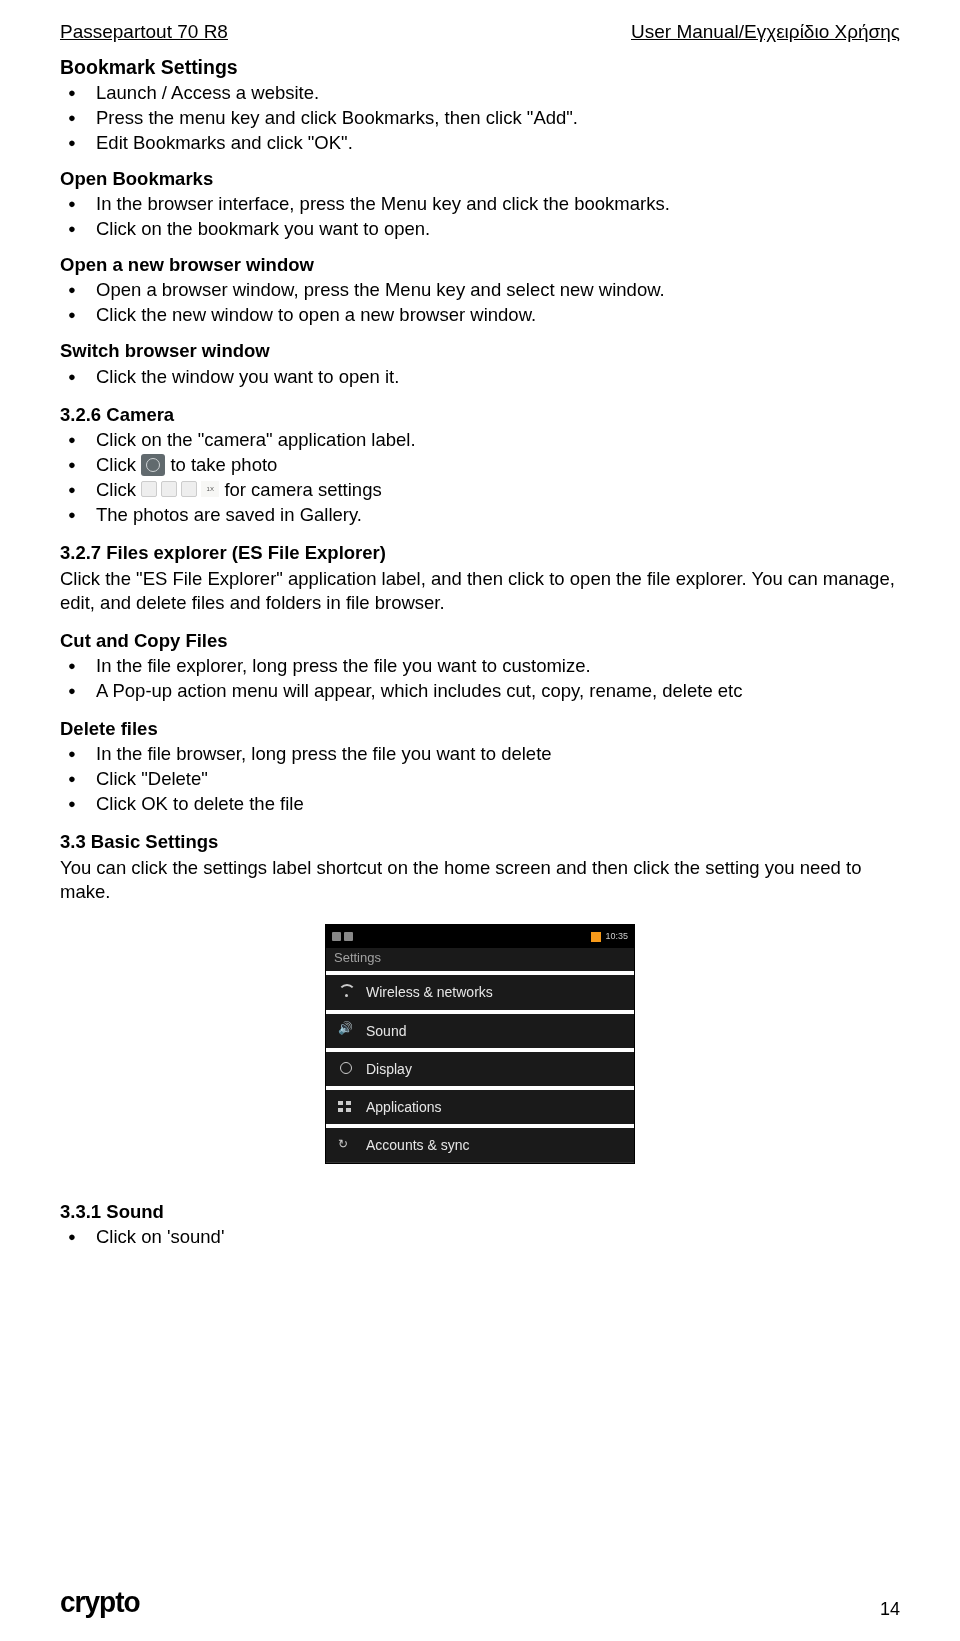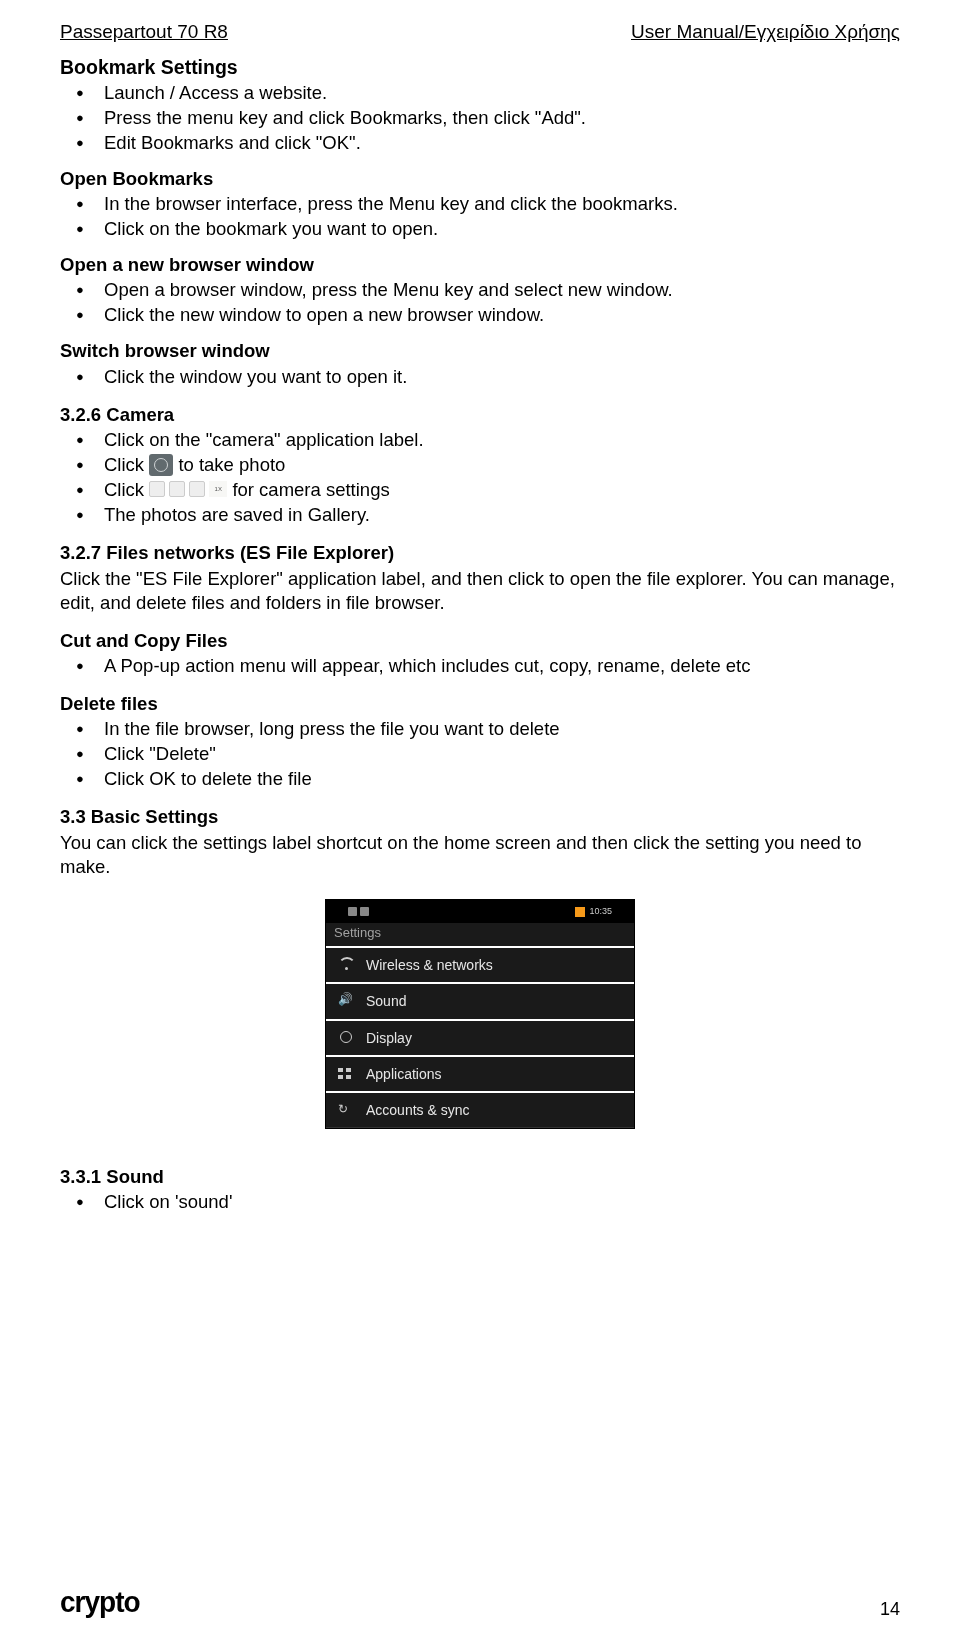--- a/index.html
+++ b/index.html
@@ -34,21 +34,21 @@
     list-style: none;
     padding-left: 36px;
   }
   ul.bulleted li::before {
     content: "●";
     position: absolute;
     margin-left: -28px;
     font-size: 13px;
     line-height: 1.9;
   }
-  ul.bulleted li { margin: 1px 8px; }
+  ul.bulleted li { margin: 1px 0; }
   .para { margin-top: 2px; }
   .camera-icon {
     display: inline-block;
     width: 24px; height: 22px;
     background: #616a6e;
     border-radius: 3px;
     vertical-align: middle;
     position: relative;
     top: -1px;
   }
@@ -88,21 +88,21 @@
     background: #1a1a1a;
     margin: 20px auto 0 auto;
     border: 1px solid #000;
   }
   .status-bar {
     background: #000;
     height: 23px;
     display: flex;
     justify-content: space-between;
     align-items: center;
-    padding: 0 22px;
+    padding: 0 6px;
     color: #ccc;
     font-size: 9px;
   }
   .status-left { display: flex; gap: 3px; }
   .status-right { display: flex; gap: 4px; align-items: center; }
   .micro-icon {
     width: 9px; height: 9px;
     background: #888;
     border-radius: 1px;
   }
@@ -116,21 +116,21 @@
     padding: 2px 8px 4px 8px;
     background: #1a1a1a;
   }
   .settings-row {
     display: flex;
     align-items: center;
     gap: 10px;
     padding: 8px 12px;
     color: #e6e6e6;
     font-size: 14px;
-    border-top: 2px solid #ffffff;
+    border-top: 4px solid #ffffff;
   }
   .settings-row:last-child { border-bottom: 1px solid #333; }
   .row-icon {
     width: 18px; height: 16px;
     position: relative;
   }
   
   .wifi-icon::before {
     content: ""; position: absolute;
     width: 14px; height: 14px;
@@ -235,25 +235,26 @@
       <span class="mini-box"></span>
       <span class="mini-box"></span>
       <span class="mini-box"></span>
       <span class="mini-1x">1X</span>
     </span>
     <span> for camera settings</span>
   </li>
   <li>The photos are saved in Gallery.</li>
 </ul>
 
-<div class="sub-heading" style="margin-top:14px;">3.2.7 Files networks (ES File Explorer)</div>
+<div class="sub-heading" style="margin-top:14px;">3.2.7 Files explorer (ES File Explorer)</div>
 <div class="para">Click the "ES File Explorer" application label, and then click to open the file explorer. You can manage, edit, and delete files and folders in file browser.</div>
 
 <div class="sub-heading" style="margin-top:14px;">Cut and Copy Files</div>
 <ul class="bulleted">
+  <li>In the file explorer, long press the file you want to customize.</li>
   <li>A Pop-up action menu will appear, which includes cut, copy, rename, delete etc</li>
 </ul>
 
 <div class="sub-heading" style="margin-top:14px;">Delete files</div>
 <ul class="bulleted">
   <li>In the file browser, long press the file you want to delete</li>
   <li>Click "Delete"</li>
   <li>Click OK to delete the file</li>
 </ul>
 

